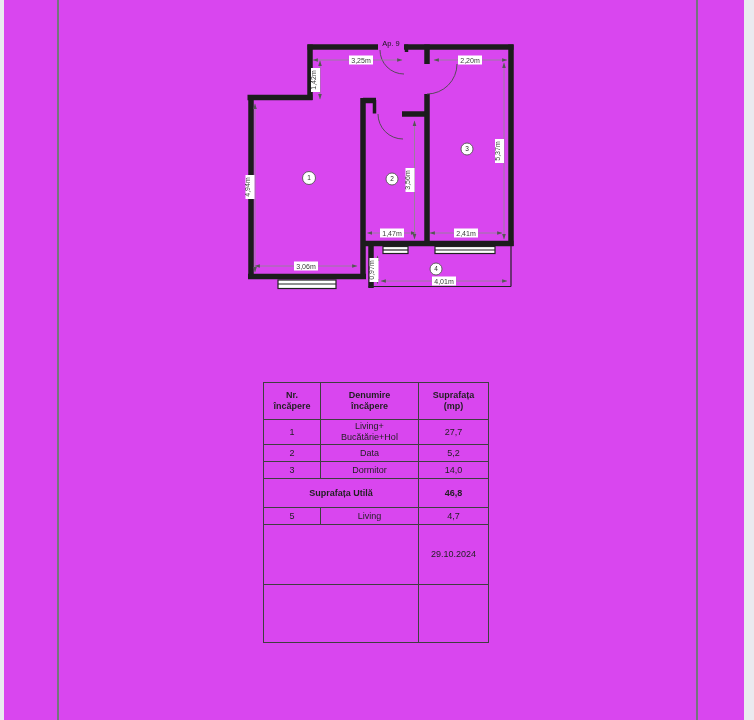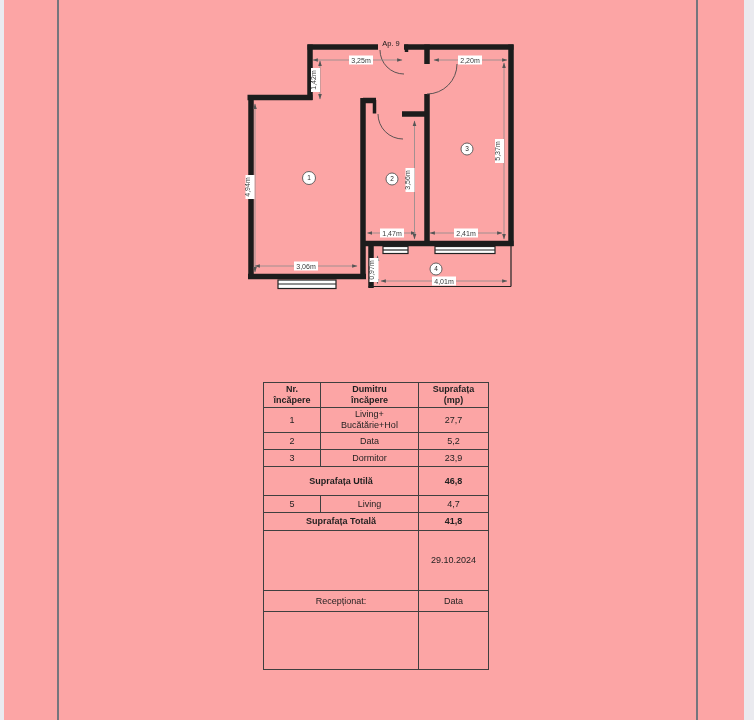--- a/index.html
+++ b/index.html
@@ -1,16 +1,16 @@
 <!DOCTYPE html>
 <html><head>
 <meta charset="utf-8">
 <style>
   html,body{margin:0;padding:0;background:#ffffff;}
-  .screen{position:relative;width:754px;height:720px;background:#fca5a5;overflow:hidden;
+  .screen{position:relative;width:754px;height:720px;background:#d946ef;overflow:hidden;
           font-family:"Liberation Sans","DejaVu Sans",sans-serif;color:#1f1f1f;}
   .gutter{position:absolute;top:0;height:100%;background:#eaeaef;}
   .gutter-left{left:0;width:4px;}
   .gutter-right{right:0;width:10px;}
   .page-border{position:absolute;top:0;height:100%;width:1.5px;background:#75757d;}
   .pb-left{left:57px;}
   .pb-right{left:696px;}
   .plan{position:absolute;left:230px;top:28px;}
   .plan svg{display:block;}
   .plan text{fill:#3a3a3a;font-size:7px;font-family:"Liberation Sans","DejaVu Sans",sans-serif;}
@@ -149,64 +149,56 @@
   </div>
 
   <div class="tblwrap">
     <table>
       <colgroup>
           <col style="width: 57px;">
           <col style="width: 98px;">
           <col style="width: 70px;">
         </colgroup>
       <tbody>
-          <tr style="height: 25px;">
+          <tr style="height: 37px;">
             <td class="hdr">Nr.
 încăpere</td>
-            <td class="hdr">Dumitru
+            <td class="hdr">Denumire
 încăpere</td>
             <td class="hdr">Suprafața
 (mp)</td>
           </tr>
           <tr style="height: 25px;">
             <td><div>1</div></td>
             <td><div>Living+
 Bucătărie+Hol</div></td>
             <td><div>27,7</div></td>
           </tr>
           <tr style="height: 17px;">
             <td><div>2</div></td>
             <td><div>Data</div></td>
             <td><div>5,2</div></td>
           </tr>
           <tr style="height: 17px;">
             <td><div>3</div></td>
             <td><div>Dormitor</div></td>
-            <td><div>23,9</div></td>
+            <td><div>14,0</div></td>
           </tr>
           <tr style="height: 29px;">
             <td colspan="2" class="b"><div>Suprafața Utilă</div></td>
             <td class="b"><div>46,8</div></td>
           </tr>
           <tr style="height: 17px;">
             <td><div>5</div></td>
             <td><div>Living</div></td>
             <td><div>4,7</div></td>
           </tr>
-          <tr style="height: 18px;">
-            <td colspan="2" class="b"><div>Suprafața Totală</div></td>
-            <td class="b"><div>41,8</div></td>
-          </tr>
           <tr style="height: 60px;">
             <td colspan="2"><div></div></td>
             <td><div>29.10.2024</div></td>
-          </tr>
-          <tr style="height: 21px;">
-            <td colspan="2"><div>Recepționat:</div></td>
-            <td><div>Data</div></td>
           </tr>
           <tr style="height: 58px;">
             <td colspan="2"><div></div></td>
             <td><div></div></td>
           </tr>
         </tbody>
     </table>
   </div>
 </div>
 

